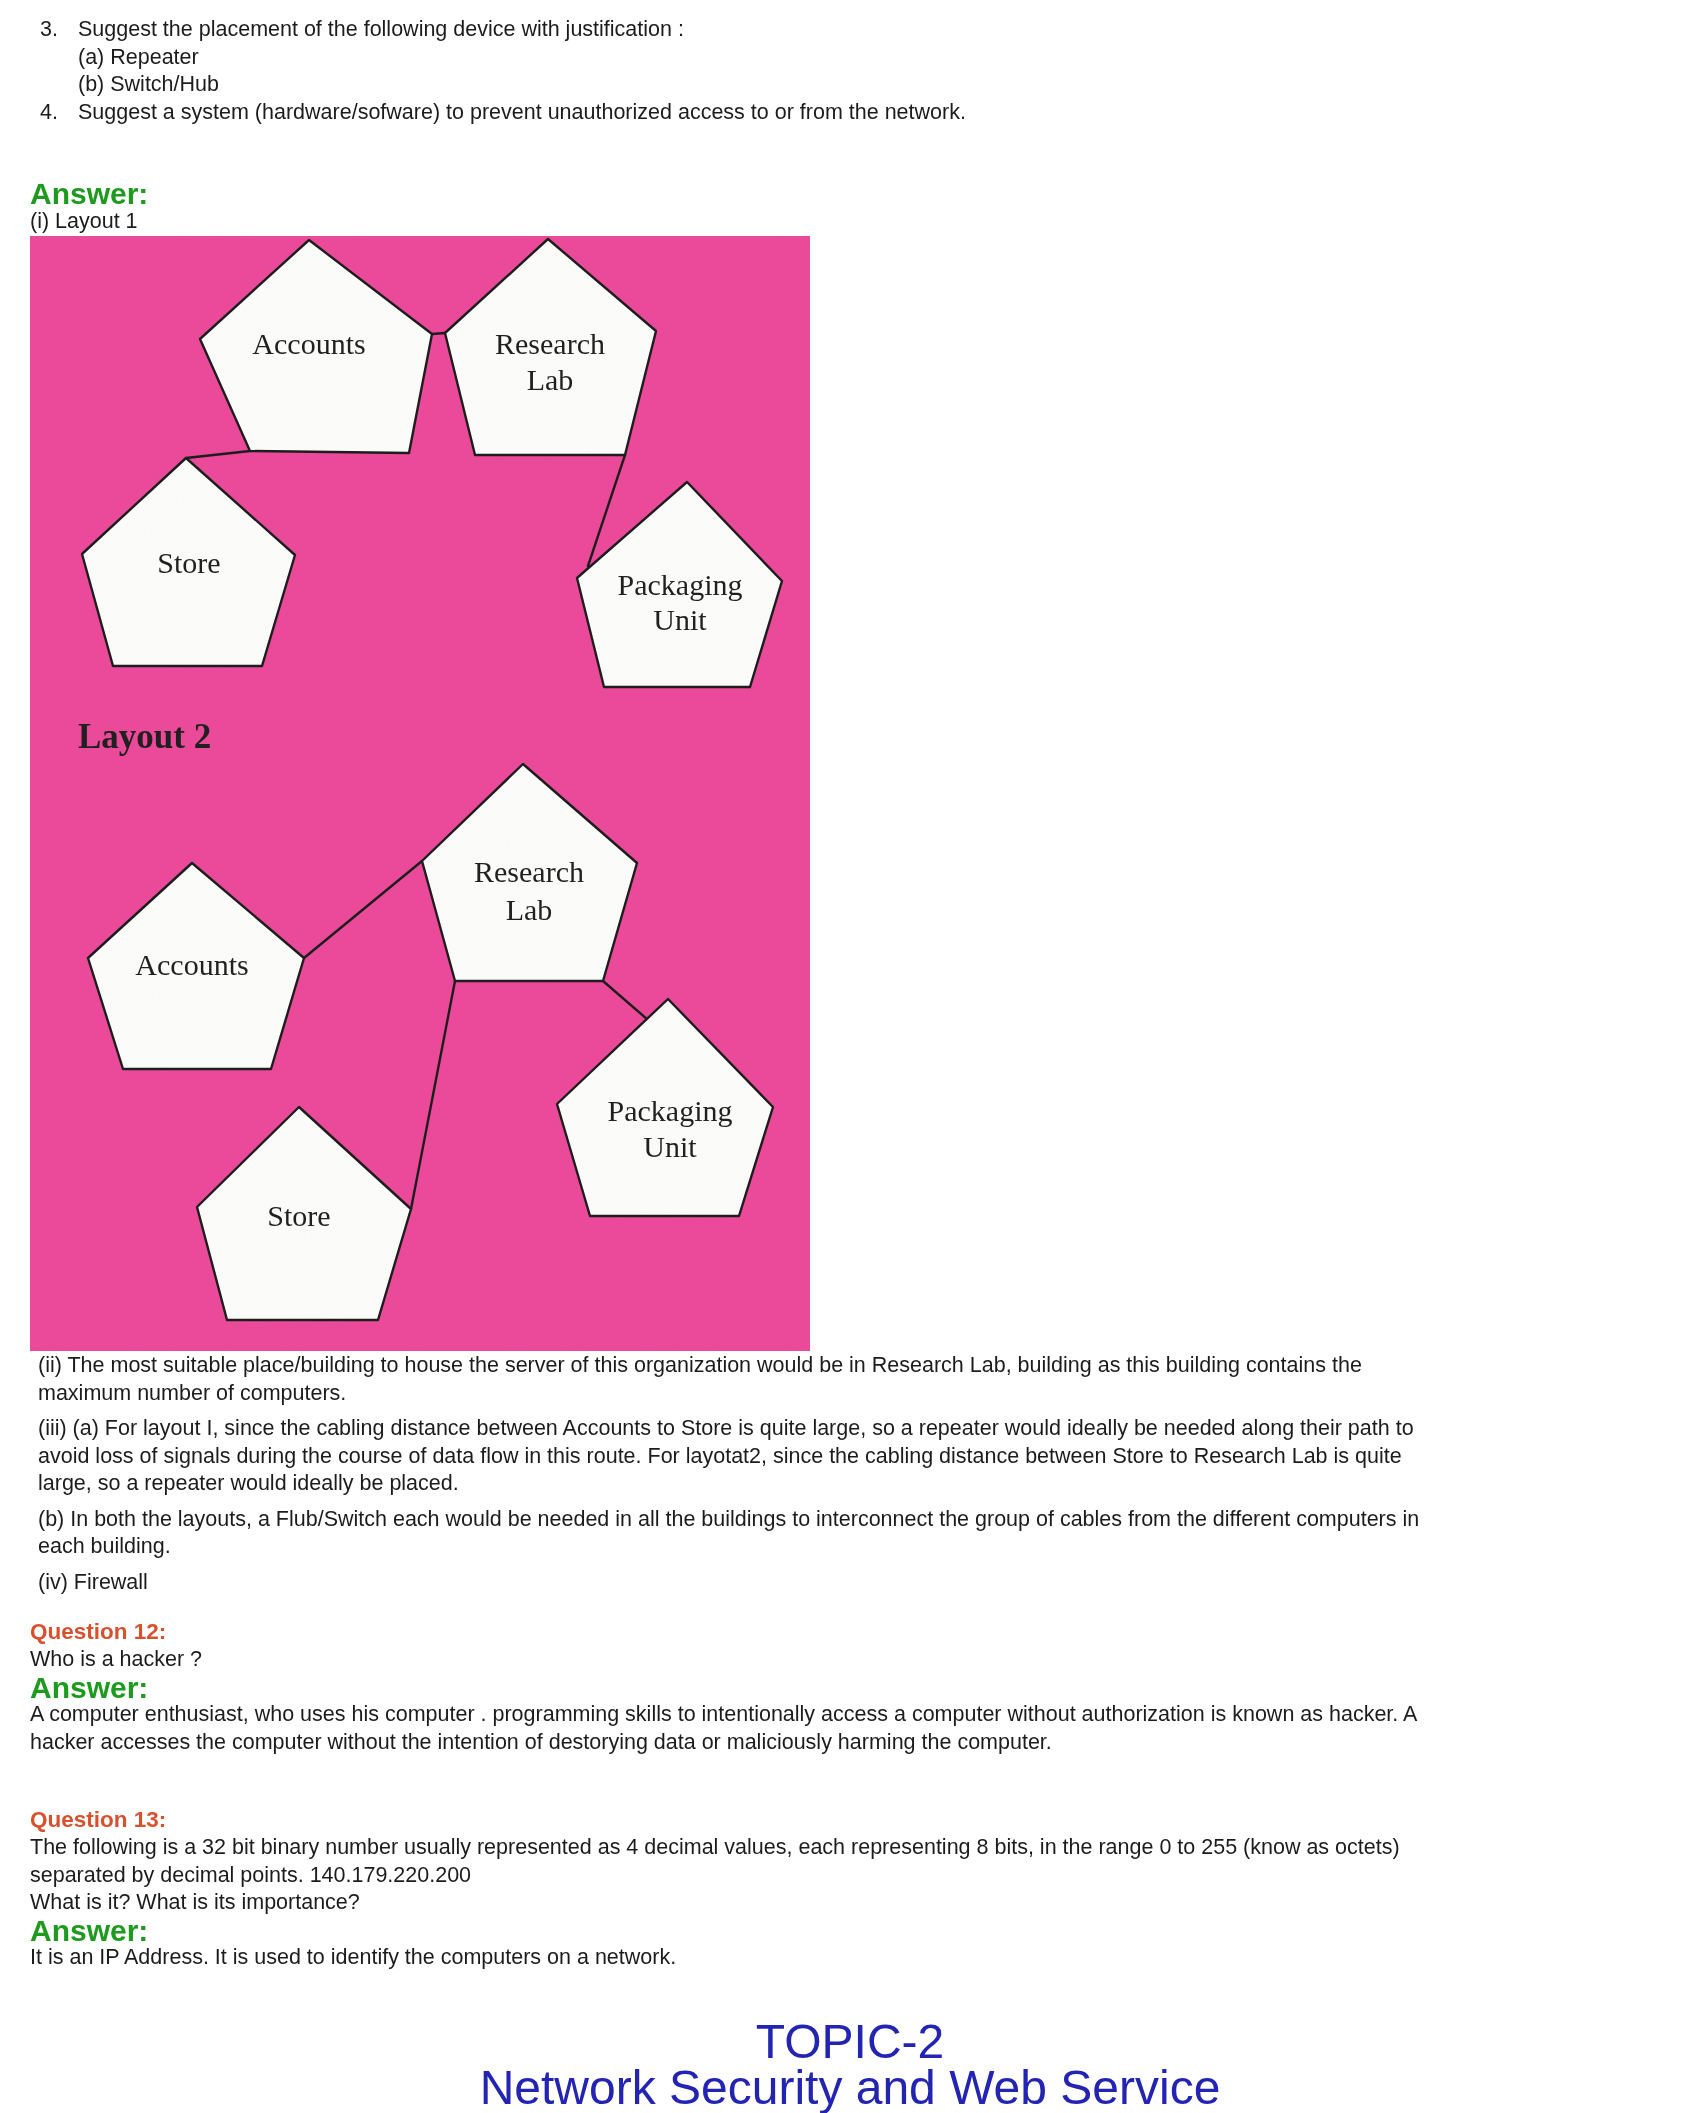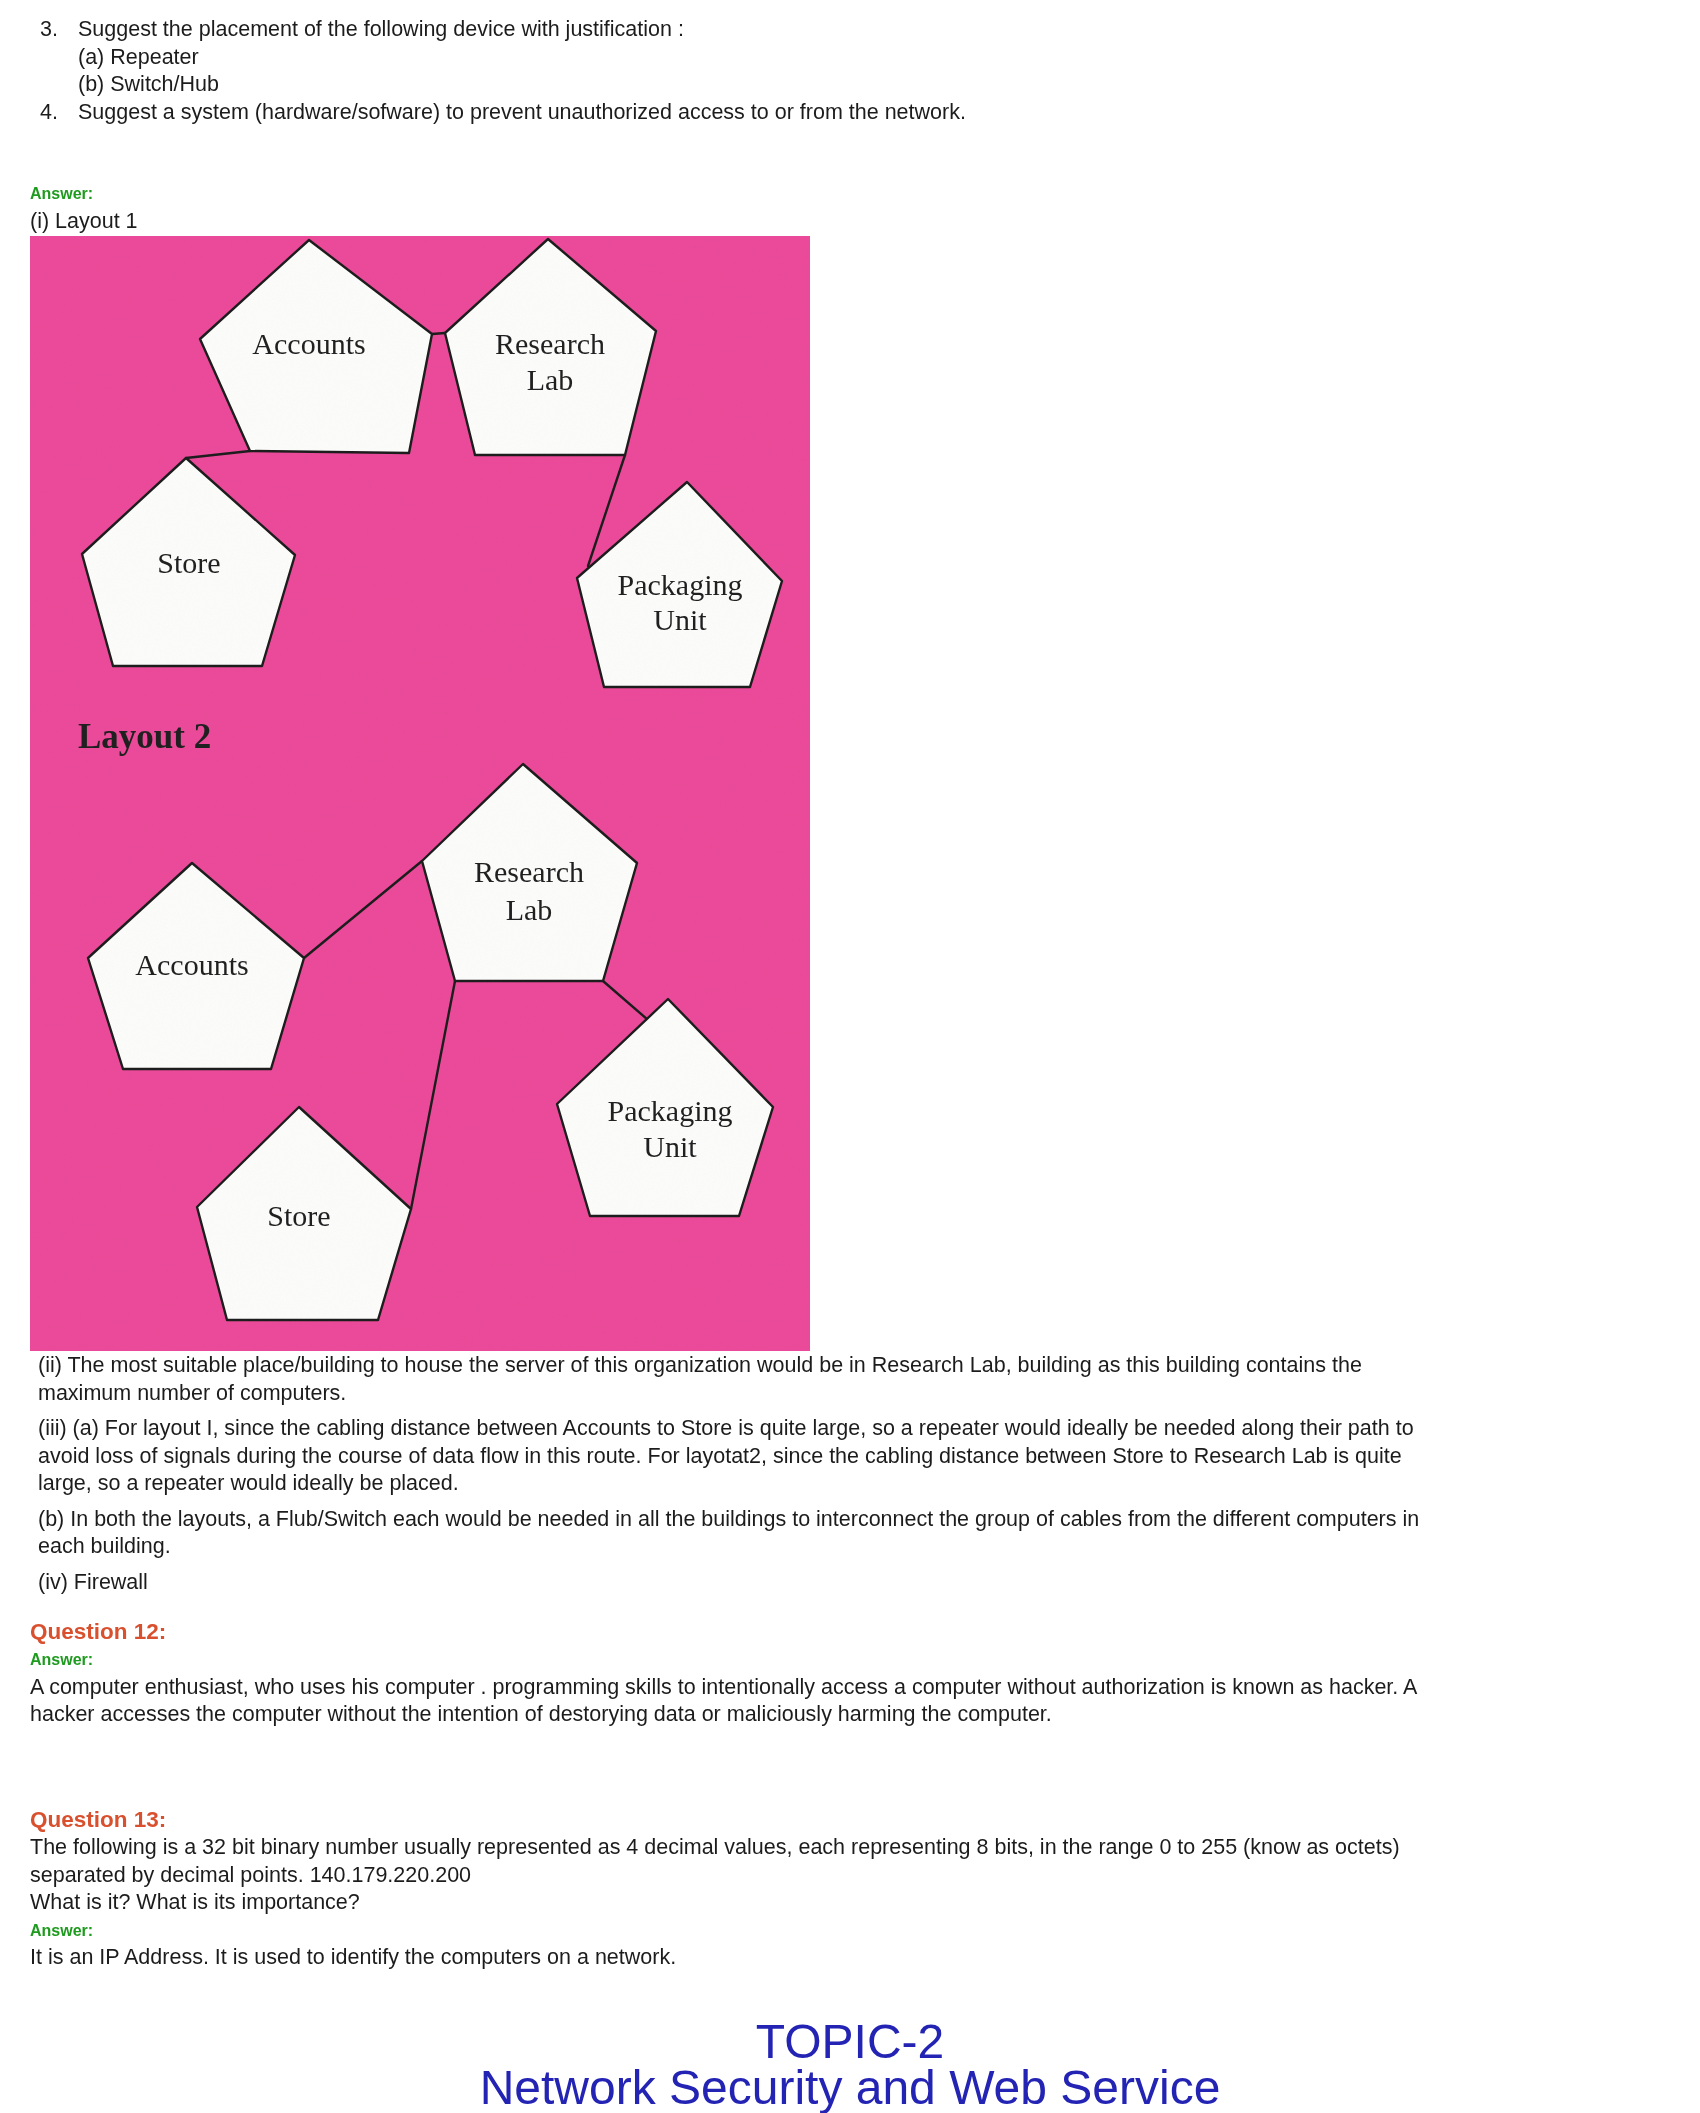--- a/index.html
+++ b/index.html
@@ -5,21 +5,21 @@
   html,body{margin:0;padding:0;}
   body{
     width:1700px;height:2113px;position:relative;background:#ffffff;
     font-family:"Liberation Sans", sans-serif;color:#1c1c1c;overflow:hidden;
   }
   .abs{position:absolute;}
   .body-text{font-size:21.5px;line-height:27.5px;white-space:nowrap;}
   .para{margin:8px;}
   .qrow{display:flex;}
   .qnum{width:38px;flex:0 0 38px;}
-  .green-label{font-weight:bold;color:#1e9b1e;font-size:16px;line-height:27.5px;}
+  .green-label{font-weight:bold;color:#1e9b1e;font-size:30px;line-height:27.5px;}
   .orange-label{font-weight:bold;color:#d8502e;font-size:22.5px;line-height:28px;}
   .footer-line{width:1700px;text-align:center;color:#2323b4;font-size:48px;font-weight:normal;}
   .scan{background:#ec4899;}
   svg text{font-family:"Liberation Serif", serif;fill:#1d1d1d;}
   svg .node-label{font-size:30px;}
   svg .layout2-title{font-size:35px;font-weight:bold;}
   svg polygon{fill:#fdfdfc;stroke:#1a1a1a;stroke-width:2.4;stroke-linejoin:round;}
   svg line{stroke:#1a1a1a;stroke-width:2.4;stroke-linecap:round;}
 </style>
 </head>
@@ -114,20 +114,21 @@
       <div>(b) In both the layouts, a Flub/Switch each would be needed in all the buildings to interconnect the group of cables from the different computers in</div>
       <div>each building.</div>
     </div>
   <div class="para">
       <div>(iv) Firewall</div>
     </div>
 </div>
 
 <div class="abs" style="top:1618px;left:30px;">
   <div class="orange-label">Question 12:</div>
+  <div class="body-text">Who is a hacker ?</div>
   <div class="green-label">Answer:</div>
   <div class="body-text">
       <div>A computer enthusiast, who uses his computer . programming skills to intentionally access a computer without authorization is known as hacker. A</div>
       <div>hacker accesses the computer without the intention of destorying data or maliciously harming the computer.</div>
     </div>
 </div>
 
 <div class="abs" style="top:1806px;left:30px;">
   <div class="orange-label">Question 13:</div>
   <div class="body-text">

